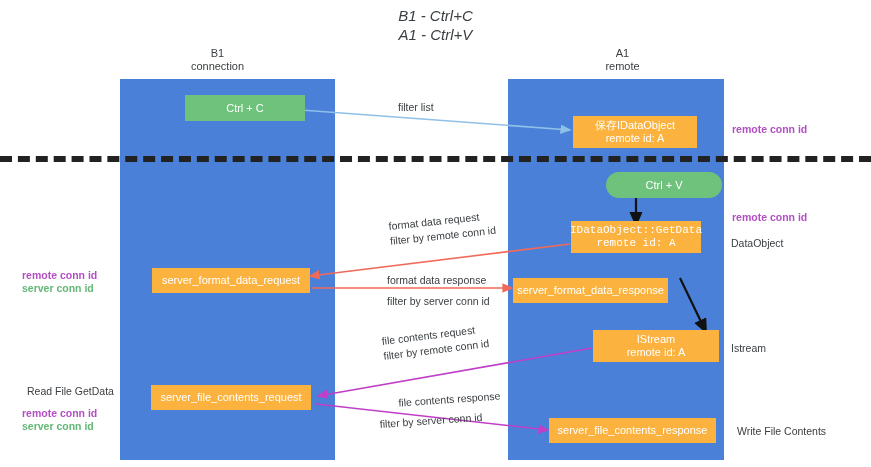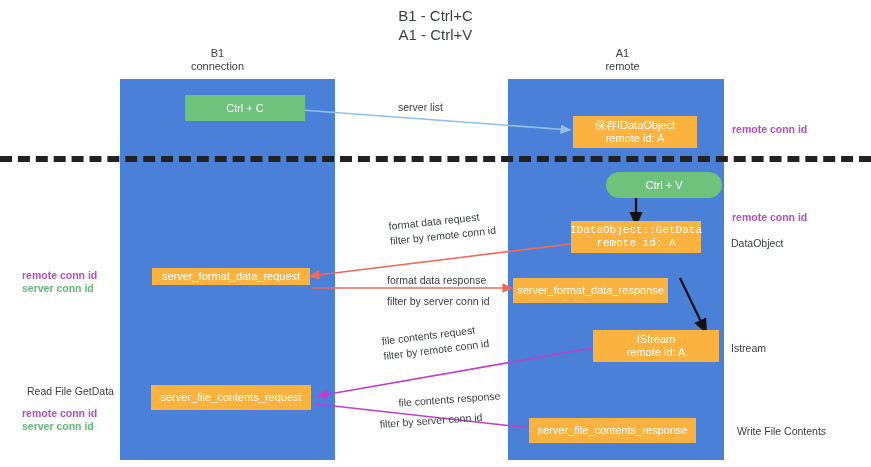--- a/index.html
+++ b/index.html
@@ -10,21 +10,21 @@
     overflow:hidden;
     position:relative;
     color:#3c4043;
   }
   #stage{position:absolute;left:0;top:0;width:871px;height:467px;}
   .abs{position:absolute;}
 
   
   .title{
     width:871px;text-align:center;top:6px;left:0;
-    font-size:15px;line-height:19px;color:#3c4043;
+    font-size:15px;line-height:19px;color:#3c4043;font-style:italic;
   }
 
   
   .colhead{
     text-align:center;font-size:11px;line-height:13px;color:#3c4043;
   }
 
   
   .lane{background:#4a80d8;}
 
@@ -121,42 +121,42 @@
 
   <div class="abs node green" style="left:578px;top:172px;width:116px;height:26px;border-radius:13px;">
     <span>Ctrl + V</span>
   </div>
 
   <div class="abs node orange" style="left:571px;top:221px;width:130px;height:32px;font-family:Liberation Mono, monospace;">
     <span>IDataObject::GetData</span>
     <span class="l2">remote id: A</span>
   </div>
 
-  <div class="abs node orange" style="left:152px;top:268px;width:158px;height:17px;">
+  <div class="abs node orange" style="left:152px;top:268px;width:158px;height:25px;">
     <span>server_format_data_request</span>
   </div>
 
   <div class="abs node orange" style="left:513px;top:278px;width:155px;height:25px;">
     <span>server_format_data_response</span>
   </div>
 
   <div class="abs node orange" style="left:593px;top:330px;width:126px;height:32px;">
     <span>IStream</span>
     <span class="l2">remote id: A</span>
   </div>
 
   <div class="abs node orange" style="left:151px;top:385px;width:160px;height:25px;">
     <span>server_file_contents_request</span>
   </div>
 
-  <div class="abs node orange" style="left:529px;top:418px;width:167px;height:25px;">
+  <div class="abs node orange" style="left:549px;top:418px;width:167px;height:25px;">
     <span>server_file_contents_response</span>
   </div>
 
-  <div class="abs lbl" style="left:398px;top:101px;">server list</div>
+  <div class="abs lbl" style="left:398px;top:101px;">filter list</div>
 
   <div class="abs" style="left:388px;top:220px;transform:rotate(-6deg);transform-origin:left top;">
     <div class="lbl">format data request</div>
     <div class="lbl" style="margin-top:2px;">
       <span>filter by </span><span class="purple">remote conn id</span>
     </div>
   </div>
 
   <div class="abs" style="left:387px;top:274px;">
     <div class="lbl">format data response</div>

